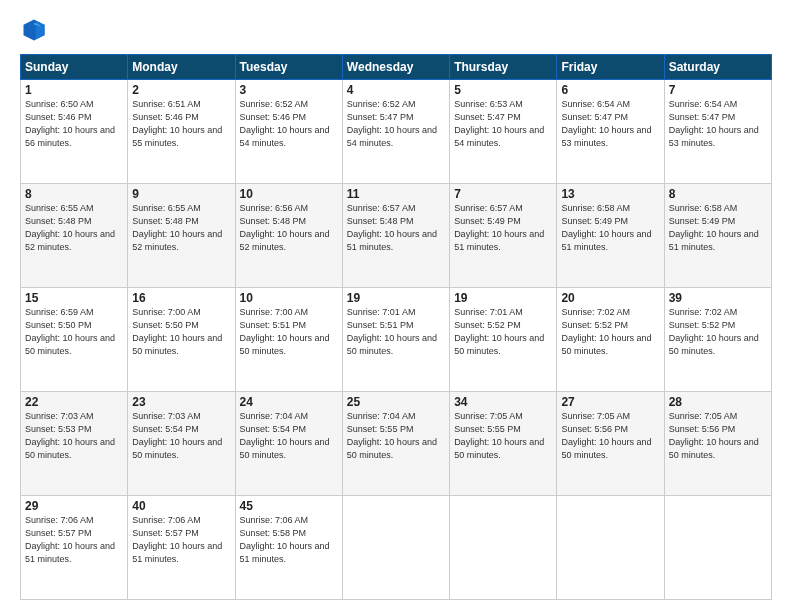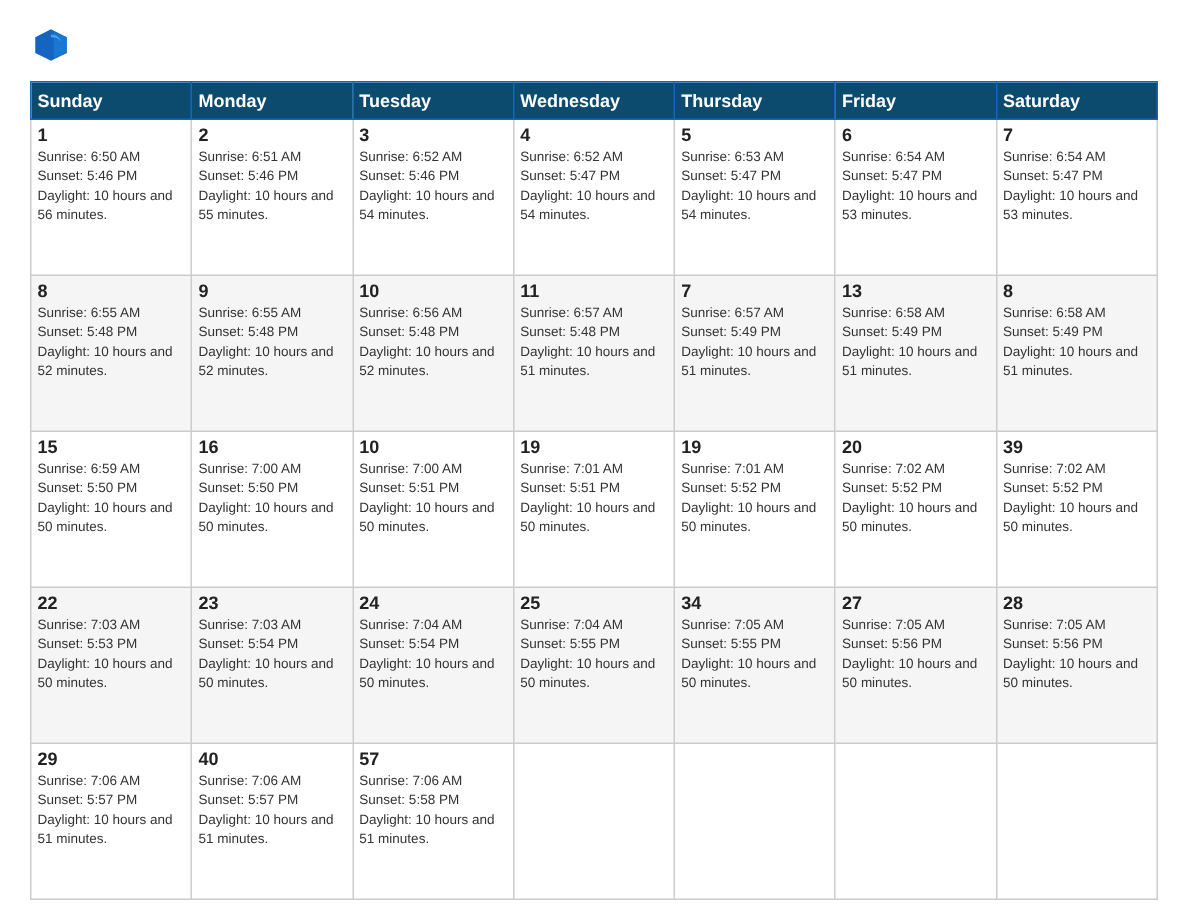--- a/index.html
+++ b/index.html
@@ -376,21 +376,21 @@
         </td>
           <td>
           <span class="day-num">40</span>
           <div class="day-cell-content">
             Sunrise: 7:06 AM<br>
             Sunset: 5:57 PM<br>
             Daylight: 10 hours and 51 minutes.
           </div>
         </td>
           <td>
-          <span class="day-num">57</span>
+          <span class="day-num">45</span>
           <div class="day-cell-content">
             Sunrise: 7:06 AM<br>
             Sunset: 5:58 PM<br>
             Daylight: 10 hours and 51 minutes.
           </div>
         </td>
           <td class="empty-cell"></td>
           <td class="empty-cell"></td>
           <td class="empty-cell"></td>
           <td class="empty-cell"></td>

